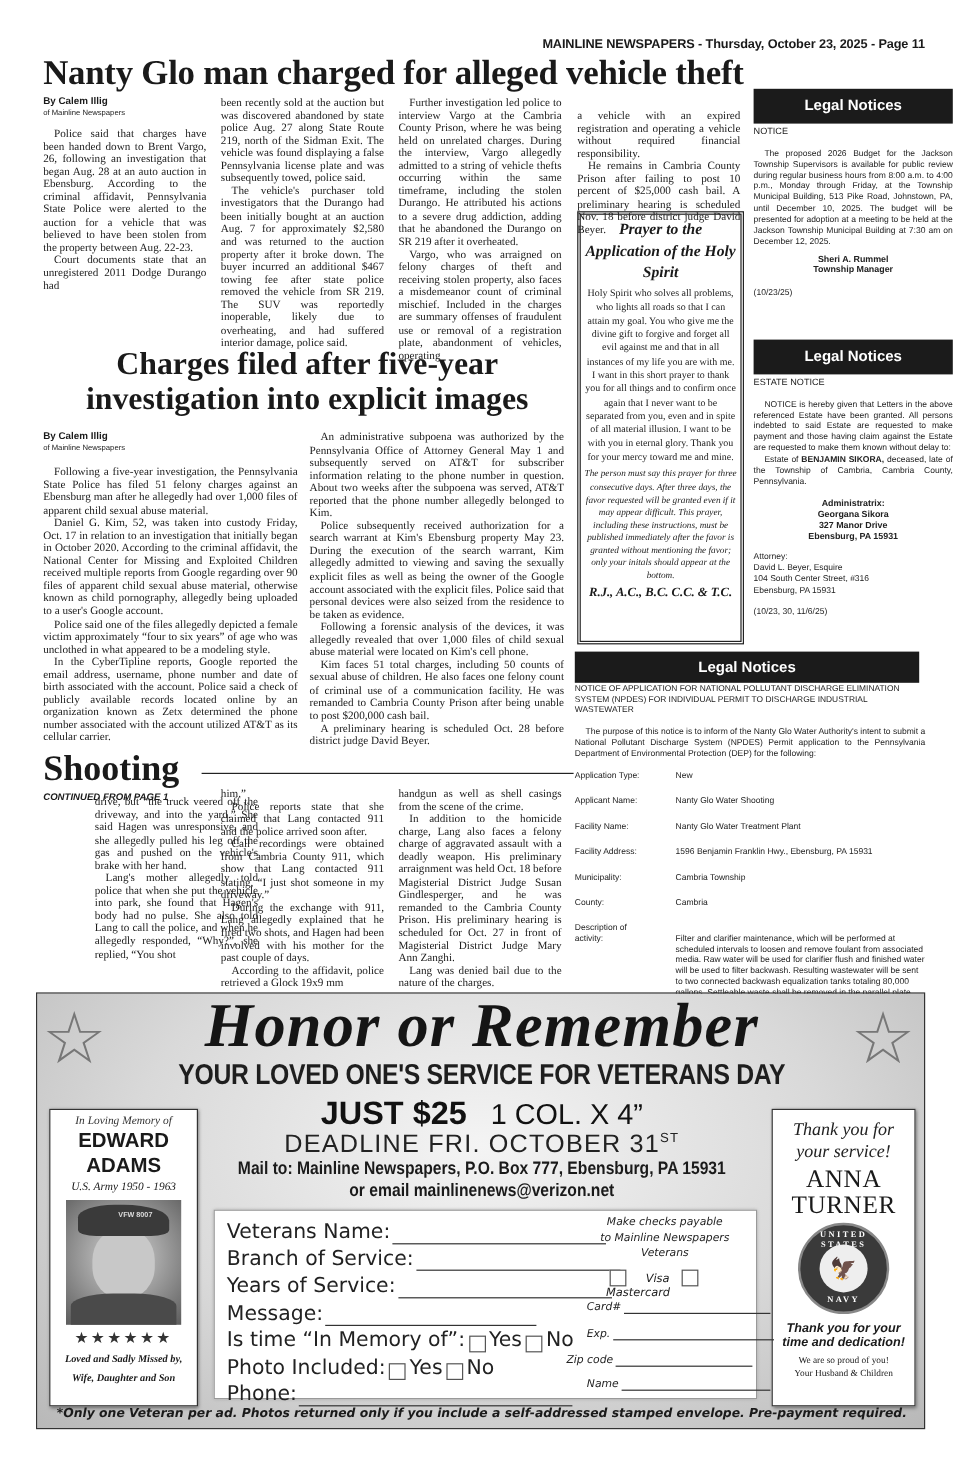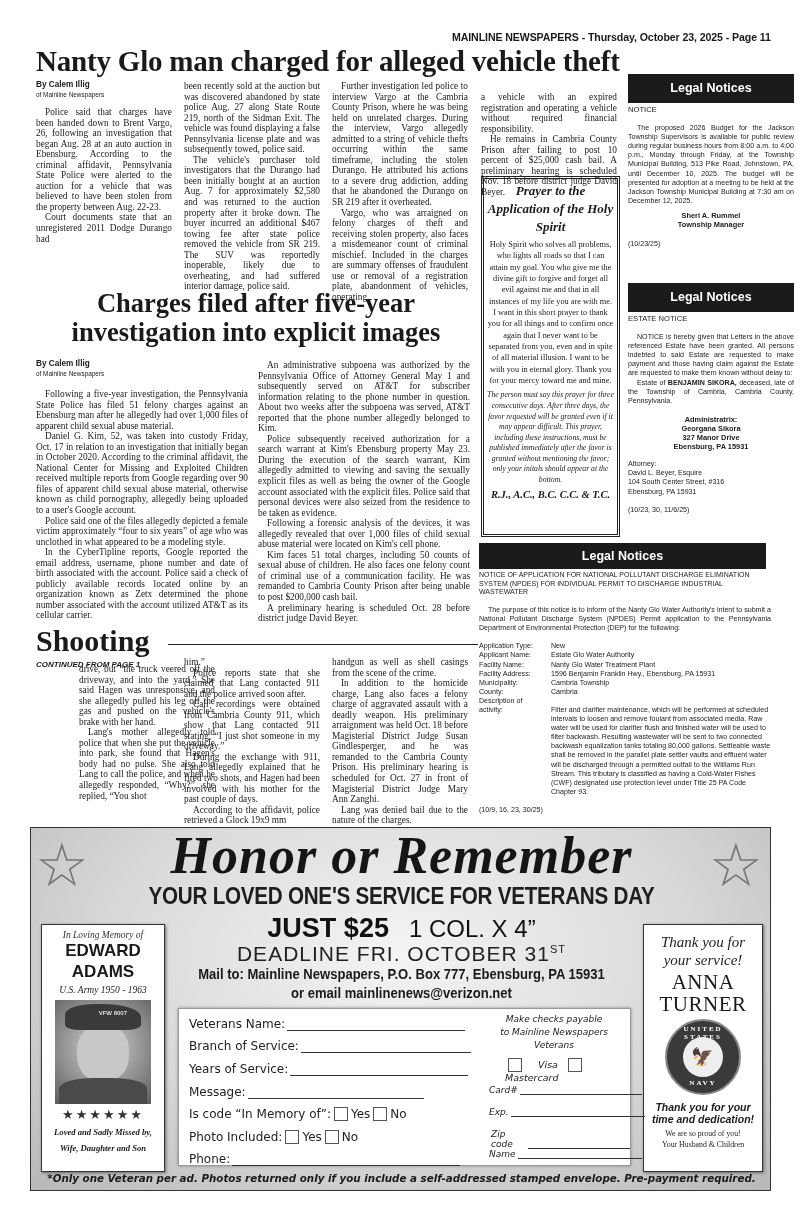--- a/index.html
+++ b/index.html
@@ -64,21 +64,21 @@
   .thanks { left: 612px; top: 96px; width: 120px; height: 248px; background: #fff; border: 1px solid #333; box-shadow: 1px 1px 3px #666; text-align: center; }
   .th-script { font-style: italic; font-size: 15px; line-height: 18px; margin-top: 8px; color: #222; }
   .th-name { font-family: "Liberation Serif", serif; font-size: 21px; line-height: 22px; margin-top: 2px; letter-spacing: 0.5px; }
   .th-seal { margin: 4px auto 0; width: 76px; height: 76px; border-radius: 50%; background: #3a3a3a; border: 2px solid #888; position: relative; color: #fff; font-size: 8px; font-weight: bold; }
   .th-seal .inner { position: absolute; left: 16px; top: 16px; width: 40px; height: 40px; border-radius: 50%; background: #eee; color: #222; font-size: 18px; line-height: 40px; }
   .th-seal .t { position: absolute; left: 0; width: 72px; text-align: center; letter-spacing: 2px; font-size: 7px; }
   .th-msg { font-family: "Liberation Sans", sans-serif; font-weight: bold; font-style: italic; font-size: 10.5px; line-height: 12px; margin-top: 6px; }
   .th-small { font-size: 7.8px; line-height: 11px; margin-top: 3px; }
 
   .form { left: 147px; top: 180px; width: 453px; height: 158px; background: #fff; border: 1px solid #999; box-shadow: 0 0 3px #888; font-family: "DejaVu Sans", sans-serif; }
-  .frow { position: absolute; left: 10px; font-size: 12px; color: #222; display: flex; align-items: flex-end; white-space: nowrap; }
+  .frow { position: absolute; left: 10px; font-size: 17px; color: #222; display: flex; align-items: flex-end; white-space: nowrap; }
   .frow .line { border-bottom: 1px solid #333; height: 11px; margin-left: 2px; }
   .cb { display: inline-block; width: 14px; height: 14px; border: 1px solid #555; background: #fff; margin: 0 3px; vertical-align: middle; }
   .fright { position: absolute; font-size: 9px; font-style: italic; color: #222; }
   .ad-foot { left: 0; top: 344px; width: 741px; text-align: center; font-family: "DejaVu Sans", sans-serif; font-weight: bold; font-style: italic; font-size: 10.3px; color: #1a1a1a; }
 
   .star-deco { color: #777; font-size: 60px; line-height: 60px; }
 </style>
 </head>
 <body>
 
@@ -163,25 +163,25 @@
   <p>Following a forensic analysis of the devices, it was allegedly revealed that over 1,000 files of child sexual abuse material were located on Kim's cell phone.</p>
   <p>Kim faces 51 total charges, including 50 counts of sexual abuse of children. He also faces one felony count of criminal use of a communication facility. He was remanded to Cambria County Prison after being unable to post $200,000 cash bail.</p>
   <p>A preliminary hearing is scheduled Oct. 28 before district judge David Beyer.</p>
 </div>
 
 <div class="abs" style="left:479px; top:543px; width:316px;">
   <div class="legal-bar" style="height:26px; line-height:26px; font-size:12.5px; width:287px;">Legal Notices</div>
   <div class="legal ctr" style="margin-top:2px; font-size:7px; line-height:8.7px; width:287px;">NOTICE OF APPLICATION FOR NATIONAL POLLUTANT DISCHARGE ELIMINATION SYSTEM (NPDES) FOR INDIVIDUAL PERMIT TO DISCHARGE INDUSTRIAL WASTEWATER</div>
   <div class="legal" style="margin-top:9px; width:292px;">
     <p class="j">The purpose of this notice is to inform of the Nanty Glo Water Authority's intent to submit a National Pollutant Discharge System (NPDES) Permit application to the Pennsylvania Department of Environmental Protection (DEP) for the following:</p>
-    <div class="npdes-table" style="margin-top:9px;">
+    <div class="npdes-table" style="margin-top:9px;gap:12px;">
       <div>Application Type:</div>
         <div>New</div>
       <div>Applicant Name:</div>
-        <div>Estate Glo Water Authority</div>
+        <div>Nanty Glo Water Shooting</div>
       <div>Facility Name:</div>
         <div>Nanty Glo Water Treatment Plant</div>
       <div>Facility Address:</div>
         <div>1596 Benjamin Franklin Hwy., Ebensburg, PA 15931</div>
       <div>Municipality:</div>
         <div>Cambria Township</div>
       <div>County:</div>
         <div>Cambria</div>
       <div style="padding-right:18px;">Description of activity:</div>
         <div style="padding-top:9px;">Filter and clarifier maintenance, which will be performed at scheduled intervals to loosen and remove foulant from associated media. Raw water will be used for clarifier flush and finished water will be used to filter backwash. Resulting wastewater will be sent to two connected backwash equalization tanks totaling 80,000 gallons. Settleable waste shall be removed in the parallel plate settler vaults and effluent water will be discharged through a permitted outfall to the Williams Run Stream. This tributary is classified as having a Cold-Water Fishes (CWF) designated use protection level under Title 25 PA Code Chapter 93.</div>
@@ -265,21 +265,21 @@
       </div>
     <div class="frow" style="top:53px;">
         <span>Years of Service:</span>
         <span class="line" style="width:178px;"></span>
       </div>
     <div class="frow" style="top:76px;">
         <span>Message:</span>
         <span class="line" style="width:176px;"></span>
       </div>
     <div class="frow" style="top:98px;">
-        <span>Is code “In Memory of”:</span>
+        <span>Is time “In Memory of”:</span>
         <span class="cb"></span>
         <span>Yes</span>
         <span class="cb"></span>
         <span>No</span>
       </div>
     <div class="frow" style="top:121px;">
         <span>Photo Included:</span>
         <span class="cb"></span>
         <span>Yes</span>
         <span class="cb"></span>
@@ -302,21 +302,21 @@
       <span>Mastercard</span>
     </div>
     <div class="fright" style="left:310px; top:76px; display:flex; align-items:flex-end;">
         <span>Card#</span>
         <span style="border-bottom:1px solid #333; width:122px; height:9px; margin-left:2px;"></span>
       </div>
     <div class="fright" style="left:310px; top:98px; display:flex; align-items:flex-end;">
         <span>Exp.</span>
         <span style="border-bottom:1px solid #333; width:134px; height:9px; margin-left:2px;"></span>
       </div>
-    <div class="fright" style="left:312px; top:120px; display:flex; align-items:flex-end;">
+    <div class="fright" style="left:293px; top:120px; display:flex; align-items:flex-end;">
         <span>Zip code</span>
         <span style="border-bottom:1px solid #333; width:114px; height:9px; margin-left:2px;"></span>
       </div>
     <div class="fright" style="left:310px; top:140px; display:flex; align-items:flex-end;">
         <span>Name</span>
         <span style="border-bottom:1px solid #333; width:124px; height:9px; margin-left:2px;"></span>
       </div>
   </div>
 
   <div class="abs ad-foot">*Only one Veteran per ad. Photos returned only if you include a self-addressed stamped envelope. Pre-payment required.</div>

